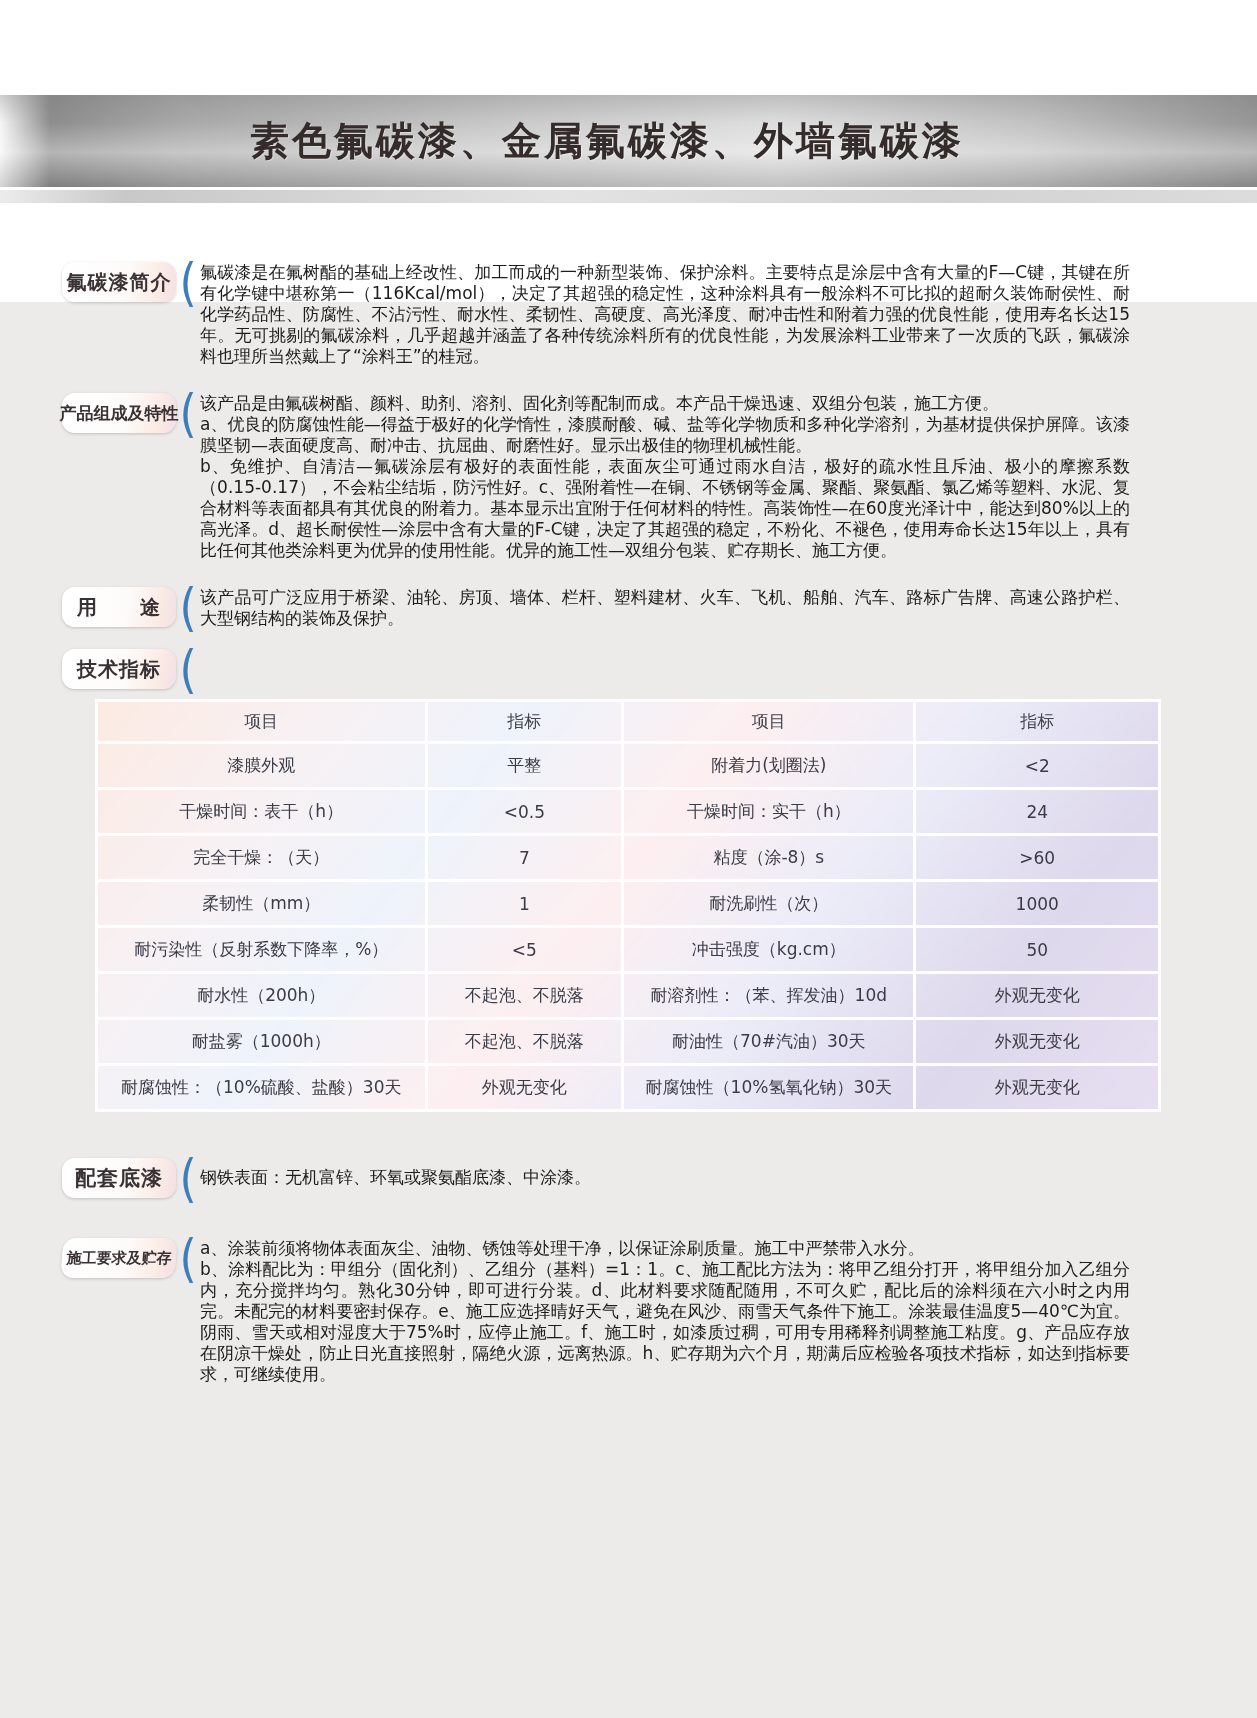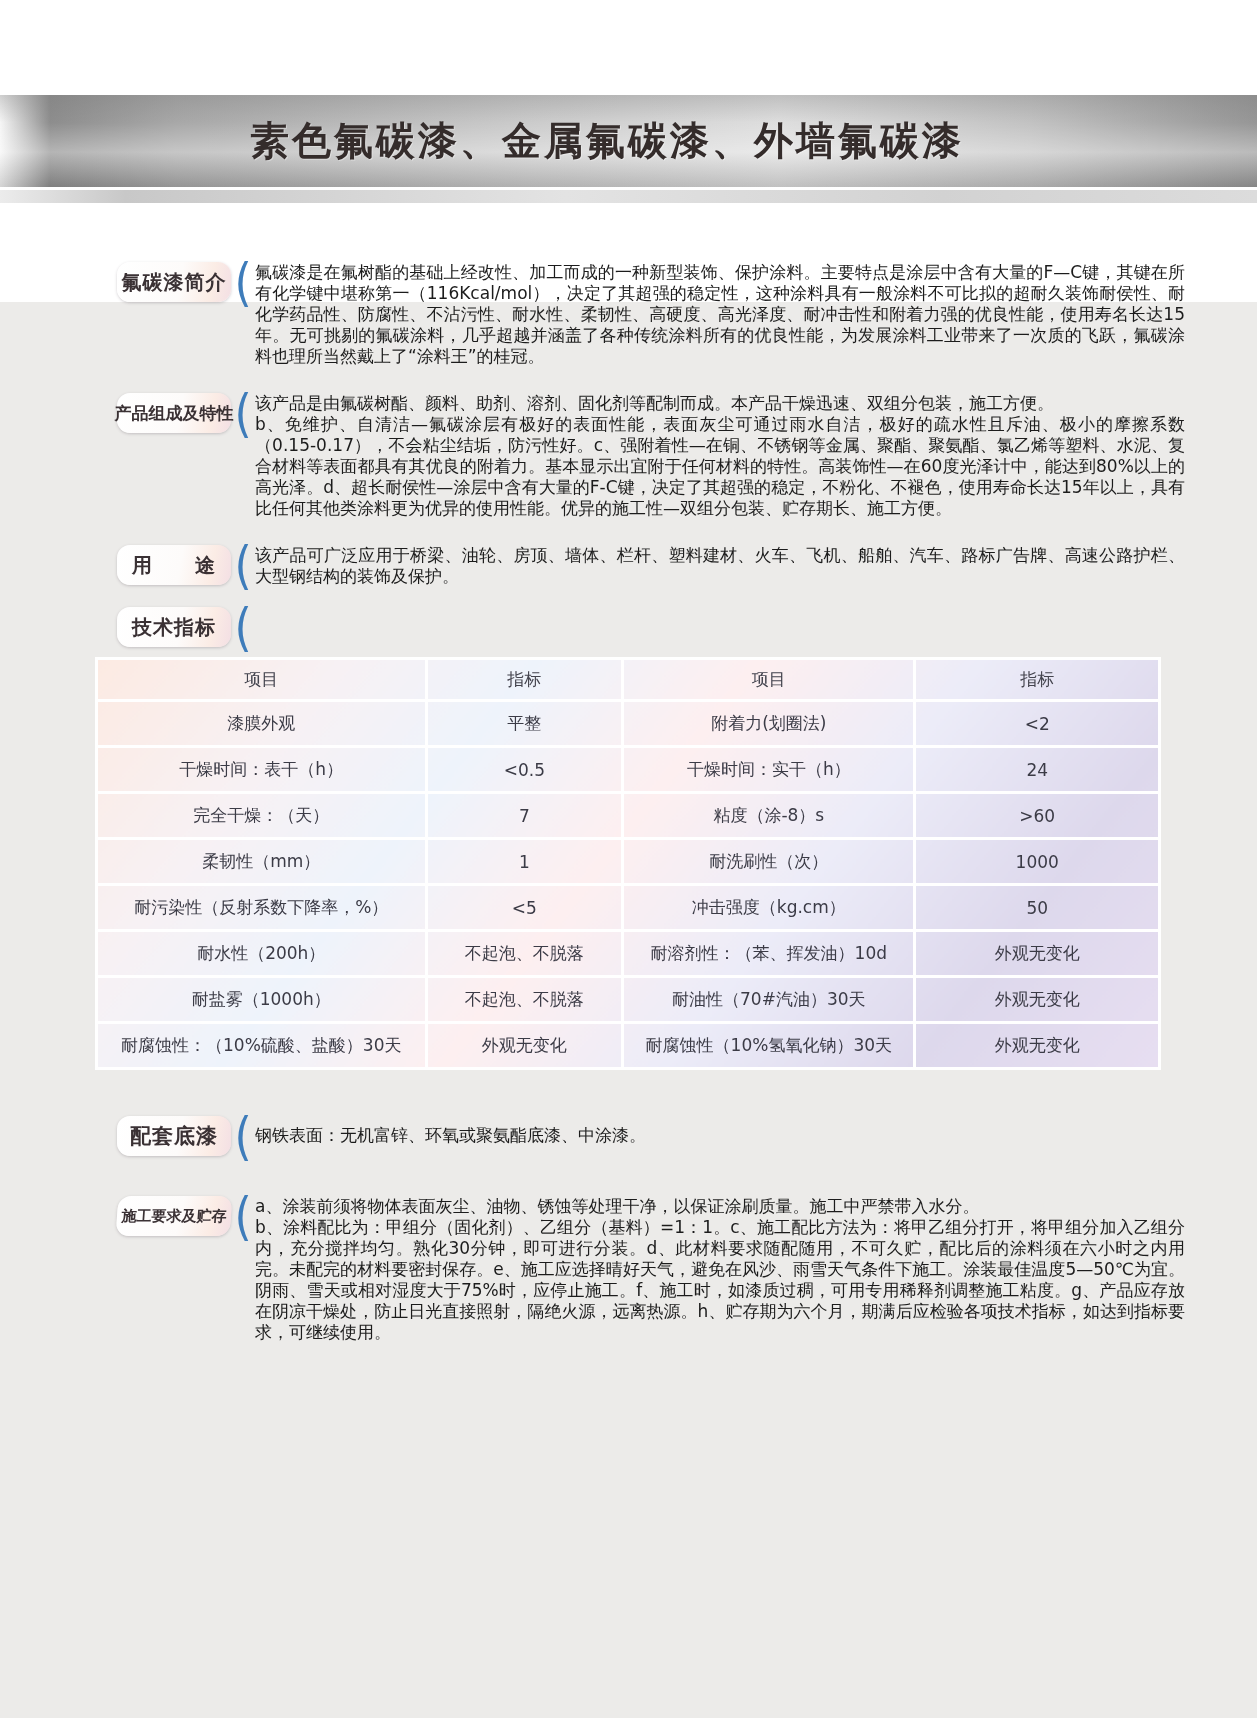--- a/index.html
+++ b/index.html
@@ -37,21 +37,21 @@
   .banner-strip {
     position: absolute;
     top: 190px; left: 0;
     width: 100%; height: 13px;
     background: linear-gradient(90deg, #ececec 0%, #c8c8c8 10%, #e3e3e3 45%, #d2d2d2 75%, #dcdcdc 100%);
   }
 
   
   .content { position: absolute; top: 262px; left: 0; width: 100%; }
 
-  .section { display: flex; align-items: flex-start; margin-left: 117px; width: 1070px; }
+  .section { display: flex; align-items: flex-start; margin-left: 62px; width: 1070px; }
   .label-col { flex: 0 0 138px; display: flex; align-items: flex-start; }
 
   .pill {
     width: 114px; height: 40px;
     border-radius: 13px;
     background: linear-gradient(100deg, #ffffff 0%, #fdfbfa 55%, #fbece5 82%, #f3dfe4 100%);
     box-shadow: 0 1px 3px rgba(90,80,90,.28);
     display: flex; align-items: center; justify-content: center;
     color: #3a3134;
     font-weight: bold;
@@ -140,20 +140,21 @@
 
     <div class="section sec-composition">
       <div class="label-col">
         <div class="pill size-7">
           <span>产品组成及特性</span>
         </div>
         <span class="paren">(</span>
       </div>
       <div class="text-col bold">
         <p class="para">该产品是由氟碳树酯、颜料、助剂、溶剂、固化剂等配制而成。本产品干燥迅速、双组分包装，施工方便。</p>
+        <p class="para">a、优良的防腐蚀性能—得益于极好的化学惰性，漆膜耐酸、碱、盐等化学物质和多种化学溶剂，为基材提供保护屏障。该漆膜坚韧—表面硬度高、耐冲击、抗屈曲、耐磨性好。显示出极佳的物理机械性能。</p>
         <p class="para">b、免维护、自清洁—氟碳涂层有极好的表面性能，表面灰尘可通过雨水自洁，极好的疏水性且斥油、极小的摩擦系数（0.15-0.17），不会粘尘结垢，防污性好。c、强附着性—在铜、不锈钢等金属、聚酯、聚氨酯、氯乙烯等塑料、水泥、复合材料等表面都具有其优良的附着力。基本显示出宜附于任何材料的特性。高装饰性—在60度光泽计中，能达到80%以上的高光泽。d、超长耐侯性—涂层中含有大量的F-C键，决定了其超强的稳定，不粉化、不褪色，使用寿命长达15年以上，具有比任何其他类涂料更为优异的使用性能。优异的施工性—双组分包装、贮存期长、施工方便。</p>
       </div>
     </div>
 
     <div class="section sec-usage">
       <div class="label-col">
         <div class="pill">
           <span>用　　途</span>
         </div>
         <span class="paren">(</span>
@@ -255,18 +256,18 @@
 
     <div class="section sec-construction">
       <div class="label-col">
         <div class="pill size-sm">
           <span>施工要求及贮存</span>
         </div>
         <span class="paren">(</span>
       </div>
       <div class="text-col">
         <p class="para">a、涂装前须将物体表面灰尘、油物、锈蚀等处理干净，以保证涂刷质量。施工中严禁带入水分。</p>
-        <p class="para">b、涂料配比为：甲组分（固化剂）、乙组分（基料）=1：1。c、施工配比方法为：将甲乙组分打开，将甲组分加入乙组分内，充分搅拌均匀。熟化30分钟，即可进行分装。d、此材料要求随配随用，不可久贮，配比后的涂料须在六小时之内用完。未配完的材料要密封保存。e、施工应选择晴好天气，避免在风沙、雨雪天气条件下施工。涂装最佳温度5—50℃为宜。阴雨、雪天或相对湿度大于75%时，应停止施工。f、施工时，如漆质过稠，可用专用稀释剂调整施工粘度。g、产品应存放在阴凉干燥处，防止日光直接照射，隔绝火源，远离热源。h、贮存期为六个月，期满后应检验各项技术指标，如达到指标要求，可继续使用。</p>
+        <p class="para">b、涂料配比为：甲组分（固化剂）、乙组分（基料）=1：1。c、施工配比方法为：将甲乙组分打开，将甲组分加入乙组分内，充分搅拌均匀。熟化30分钟，即可进行分装。d、此材料要求随配随用，不可久贮，配比后的涂料须在六小时之内用完。未配完的材料要密封保存。e、施工应选择晴好天气，避免在风沙、雨雪天气条件下施工。涂装最佳温度5—40℃为宜。阴雨、雪天或相对湿度大于75%时，应停止施工。f、施工时，如漆质过稠，可用专用稀释剂调整施工粘度。g、产品应存放在阴凉干燥处，防止日光直接照射，隔绝火源，远离热源。h、贮存期为六个月，期满后应检验各项技术指标，如达到指标要求，可继续使用。</p>
       </div>
     </div>
 
   </div>
 </div>
 
 </body></html>

